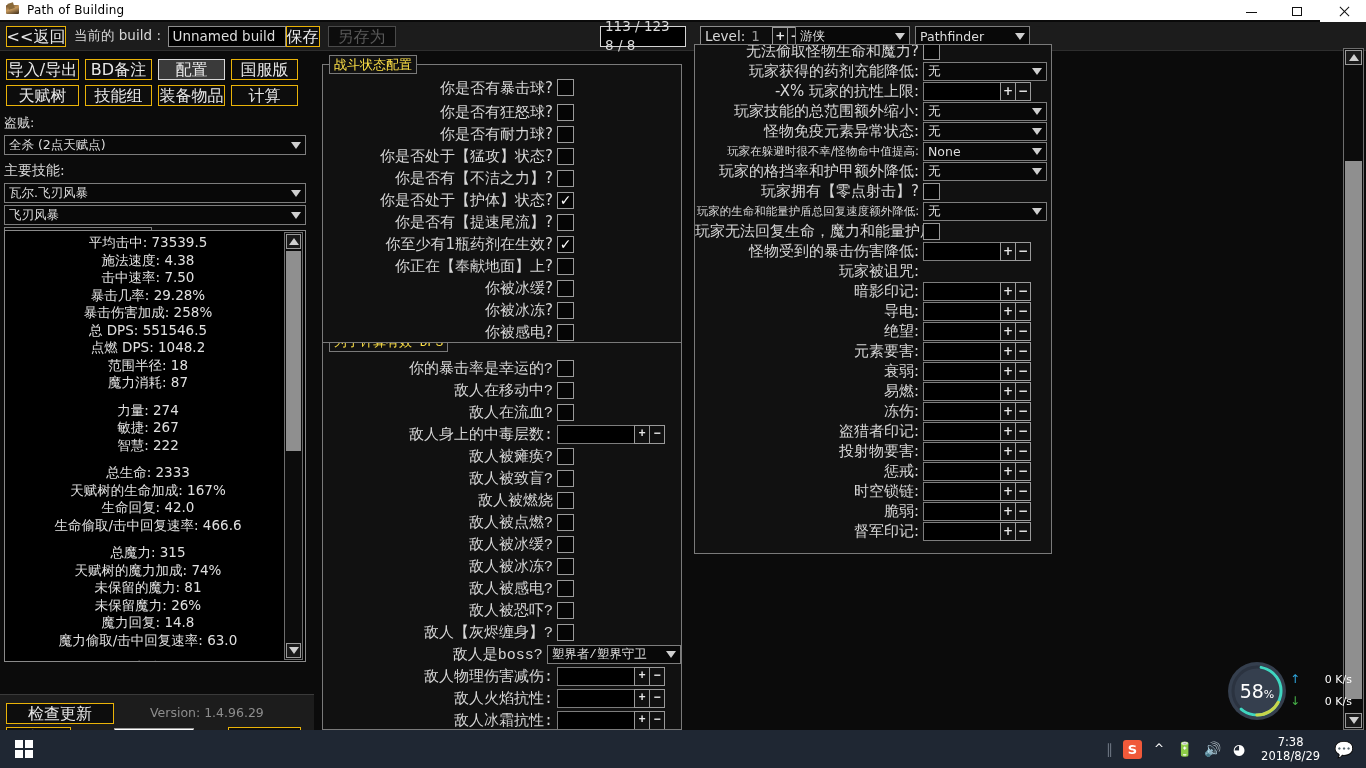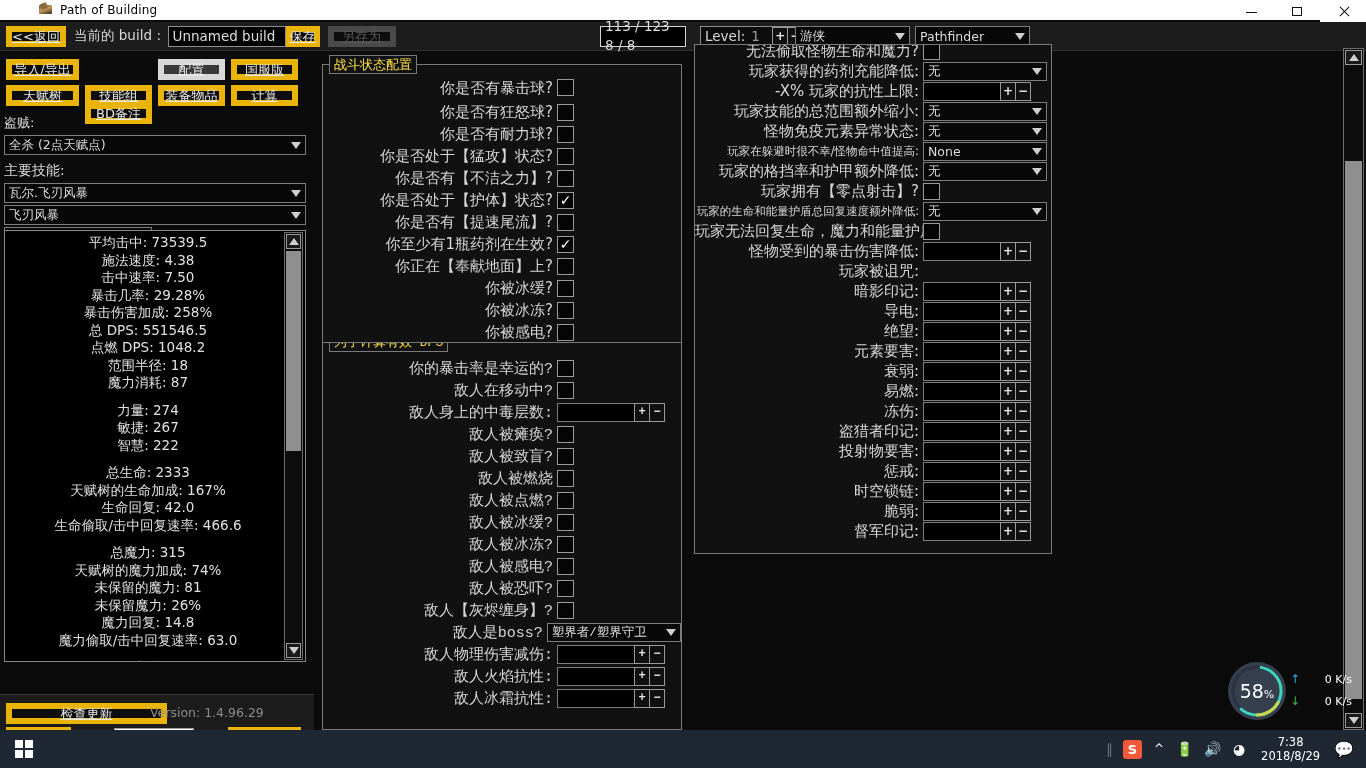--- a/index.html
+++ b/index.html
@@ -7,21 +7,21 @@
     width: 1366px; height: 768px;
     background: #000;
     font-family: "DejaVu Sans", "Liberation Sans", sans-serif;
     overflow: hidden;
   }
   #root { position: relative; width: 1366px; height: 768px; background: #0a0a0a; }
 
   
   .titlebar {
     position: absolute; left: 0; top: 0; width: 1366px; height: 20px;
-    background: #ffffff; display: flex; align-items: center; padding-left: 33px;
+    background: #ffffff; display: flex; align-items: center;
   }
   .tb-icon { width: 16px; height: 16px; margin-left: 5px; margin-right: 6px; position: relative; }
   .tb-icon .b1 { position: absolute; left: 1px; top: 3px; width: 13px; height: 9px;
     background: linear-gradient(160deg,#6b4a2a 0%, #c79a5e 45%, #3a2a18 100%); border-radius: 1px; }
   .tb-icon .b2 { position: absolute; left: 3px; top: 1px; width: 6px; height: 6px;
     background: #8a6a3a; transform: rotate(-18deg); }
   .tb-title { font-size: 12px; color: #000; letter-spacing: .2px; }
   .tb-buttons { position: absolute; right: 0; top: 0; height: 22px; display: flex; }
   .tb-btn { width: 46px; height: 22px; display: flex; align-items: center; justify-content: center;
     font-size: 12px; color: #111; }
@@ -32,23 +32,23 @@
   .g-cl1, .g-cl2 { position: absolute; left: 0; top: 5px; width: 13px; height: 1px; background: #111; }
   .g-cl1 { transform: rotate(45deg); } .g-cl2 { transform: rotate(-45deg); }
 
   
   .app { position: absolute; left: 0; top: 22px; width: 1366px; height: 708px; background: #0b0b0b; }
 
   
   .topbar { position: absolute; left: 0; top: 0; width: 1366px; height: 29px; background: #1c1c1c;
     border-bottom: 1px solid #2e2e2e; display: flex; align-items: center; }
   .pob-btn {
-    border: 6px solid #eab308; background: #0d0d0d; color: #e8e8e8;
-    font-size: 13px; height: 21px; line-height: 19px; padding: 0 7px;
-    display: inline-flex; align-items: center; justify-content: center; white-space: nowrap; text-decoration: underline;
+    border: 1px solid #eab308; background: #0d0d0d; color: #e8e8e8;
+    font-size: 16px; height: 21px; line-height: 19px; padding: 0 7px;
+    display: inline-flex; align-items: center; justify-content: center; white-space: nowrap;
   }
   .pob-btn.disabled { color: #585858; border-color: #4a4a4a; }
   .pob-btn.active { background: #3a3a3a; border-color: #d8d8d8; }
   .lbl { color: #d8d8d8; font-size: 13.5px; white-space: nowrap; }
   .field {
     border: 1px solid #8e8e8e; background: #000; color: #dcdcdc; font-size: 13.5px;
     height: 21px; line-height: 19px; padding: 0 4px; display: flex; align-items: center;
   }
 
   
@@ -186,21 +186,21 @@
         <span class="arrow-d"></span>
       </div>
       <div class="dd" style="position:absolute;left:915px;width:115px;">
         <span class="ddtext">Pathfinder</span>
         <span class="arrow-d"></span>
       </div>
     </div>
 
     <div style="position:absolute;left:6px;top:37px;display:flex;gap:6px;">
       <div class="pob-btn" style="width:73px;">导入/导出</div>
-      <div class="pob-btn" style="width:67px;margin-top:44px;">BD备注</div>
+      <div class="pob-btn" style="width:67px;">BD备注</div>
       <div class="pob-btn active" style="width:67px;">配置</div>
       <div class="pob-btn" style="width:67px;">国服版</div>
     </div>
     <div style="position:absolute;left:6px;top:63px;display:flex;gap:6px;">
       <div class="pob-btn" style="width:73px;">天赋树</div>
       <div class="pob-btn" style="width:67px;">技能组</div>
       <div class="pob-btn" style="width:67px;">装备物品</div>
       <div class="pob-btn" style="width:67px;">计算</div>
     </div>
 
@@ -261,21 +261,21 @@
       <div class="ar" style="top:1px;">
           <div class="tri-up"></div>
         </div>
       <div class="thumb" style="top:18px;height:200px;"></div>
       <div class="ar" style="bottom:1px;">
           <div class="tri-dn"></div>
         </div>
     </div>
 
     <div class="footer">
-      <div class="pob-btn" style="position:absolute;left:6px;top:8px;width:161px;">检查更新</div>
+      <div class="pob-btn" style="position:absolute;left:6px;top:8px;width:108px;">检查更新</div>
       <div class="lbl" style="position:absolute;left:150px;top:10px;color:#8d8d8d;font-size:12.5px;">Version: 1.4.96.29</div>
       <div class="pob-btn" style="position:absolute;left:6px;top:32px;width:65px;">选项</div>
       <div class="patreon" style="position:absolute;left:114px;top:33px;width:80px;">
         <span class="pcirc"></span>
         <span class="ptxt">patreon</span>
       </div>
       <div class="pob-btn" style="position:absolute;left:228px;top:32px;width:73px;">About</div>
     </div>
 
     <div class="group" style="left:322px;top:42px;width:360px;height:288px;">
@@ -334,20 +334,24 @@
 
     <div class="group" style="left:322px;top:320px;width:360px;height:388px;overflow:hidden;font-family:Liberation Mono, monospace;">
       <div class="gtitle">为了计算有效 DPS</div>
       <div id="dpsRows" style="padding-top:14px;">
           <div style="display: flex; align-items: center; height: 22px;">
             <div class="rowlabel" style="width: 234px; padding-right: 4px; overflow: hidden;">你的暴击率是幸运的?</div>
             <span class="cbx"></span>
           </div>
           <div style="display: flex; align-items: center; height: 22px;">
             <div class="rowlabel" style="width: 234px; padding-right: 4px; overflow: hidden;">敌人在移动中?</div>
+            <span class="cbx"></span>
+          </div>
+          <div style="display: flex; align-items: center; height: 22px;">
+            <div class="rowlabel" style="width: 234px; padding-right: 4px; overflow: hidden;">敌人在流血?</div>
             <span class="cbx"></span>
           </div>
           <div style="display: flex; align-items: center; height: 22px;">
             <div class="rowlabel" style="width: 234px; padding-right: 4px; overflow: hidden;">敌人身上的中毒层数:</div>
             <span class="spin">
               <span class="sbox" style="width: 78px;"></span>
               <span class="sbtn">+</span>
               <span class="sbtn">−</span>
             </span>
           </div>

